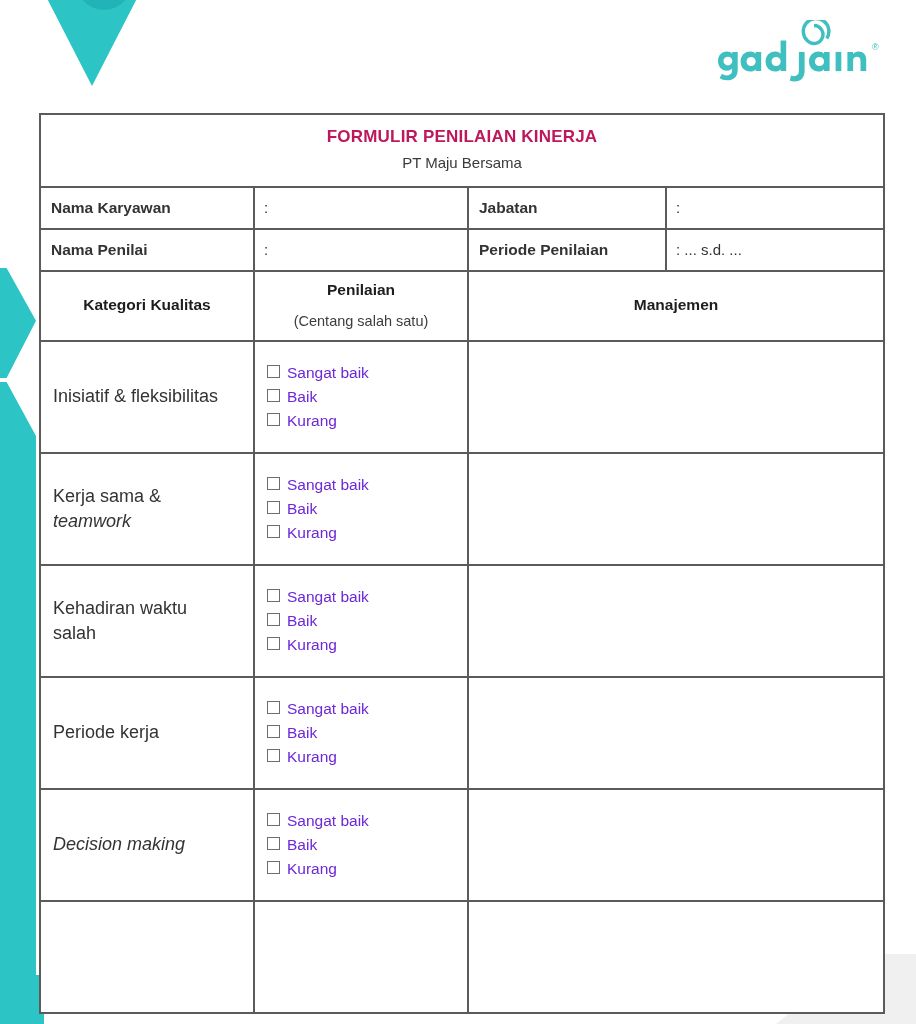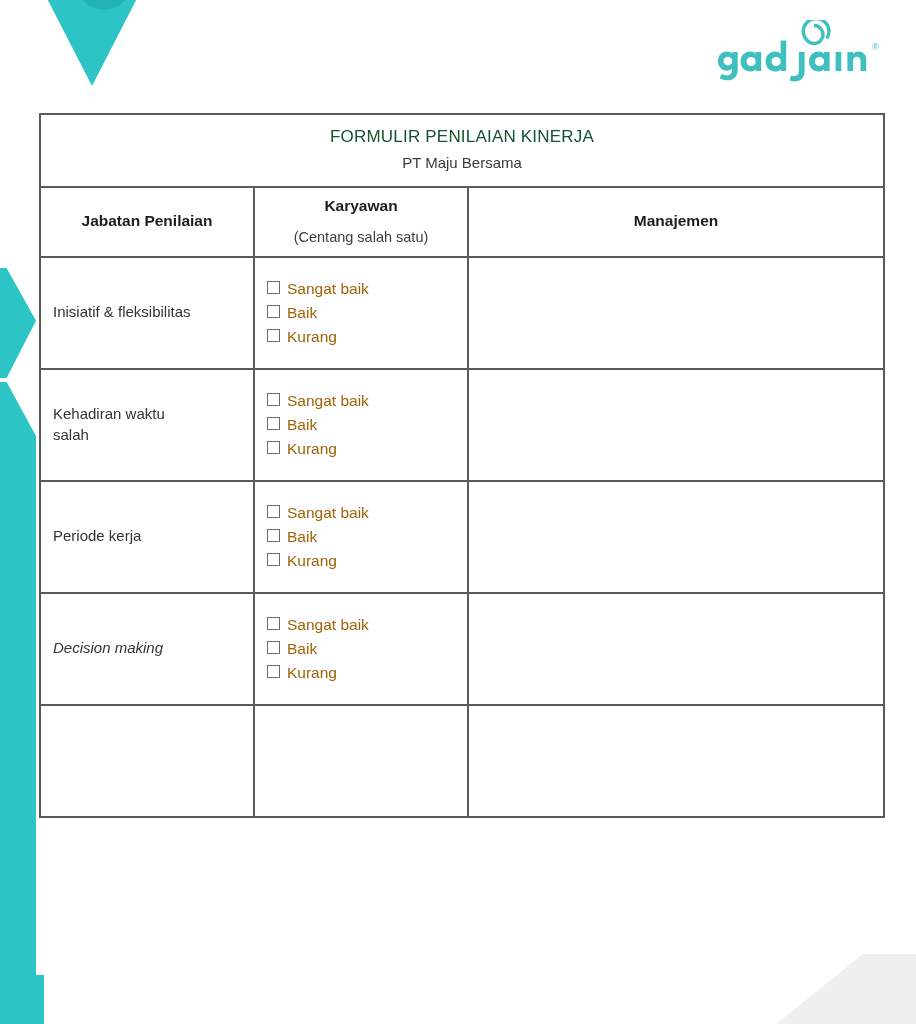--- a/index.html
+++ b/index.html
@@ -89,23 +89,23 @@
     color: #333333;
   }
 
   .title-cell {
     text-align: center;
     padding: 11px 4px 13px 4px !important;
     height: 38px;
   }
   .title-main {
     font-size: 17px;
-    font-weight: normal;
+    font-weight: bold;
     letter-spacing: 0.2px;
-    color: #14532d;
+    color: #be185d;
     line-height: 1.25;
   }
   .title-sub {
     font-size: 15px;
     color: #3a3a3a;
     line-height: 1.3;
     margin-top: 6px;
   }
 
   .id-row td { height: 40px; }
@@ -137,32 +137,32 @@
   .ch-sub {
     font-size: 14.5px;
     font-weight: normal;
     color: #3d3d3d;
     line-height: 1.25;
     margin-top: 13px;
   }
 
   .cat-cell {
     padding: 6px 8px 6px 12px !important;
-    font-size: 15px;
+    font-size: 18px;
     color: #3b3b3b;
     line-height: 1.38;
   }
   .cat-cell .ital { font-style: italic; }
 
   .opts-cell {
     padding: 9px 6px 9px 12px !important;
   }
   .opt {
     font-size: 15.5px;
-    color: #a16207;
+    color: #6d28d9;
     line-height: 1.52;
     white-space: pre;
   }
   .opt .box {
     display: inline-block;
     width: 11px;
     height: 11px;
     border: 1.5px solid #6d6d6d;
     margin-right: 7px;
     vertical-align: 0px;
@@ -209,48 +209,72 @@
     </colgroup>
     <tbody>
 
       <tr>
         <td colspan="4" class="title-cell">
           <div class="title-main">FORMULIR PENILAIAN KINERJA</div>
           <div class="title-sub">PT Maju Bersama</div>
         </td>
       </tr>
 
-
+      <tr class="id-row">
+        <td class="lbl">Nama Karyawan</td>
+        <td class="val">:</td>
+        <td class="lbl">Jabatan</td>
+        <td class="val">:</td>
+      </tr>
+
+      <tr class="id-row">
+        <td class="lbl">Nama Penilai</td>
+        <td class="val">:</td>
+        <td class="lbl">Periode Penilaian</td>
+        <td class="val val-muted">: ... s.d. ...</td>
+      </tr>
 
       <tr class="col-head">
         <td>
-          <div class="ch-main">Jabatan Penilaian</div>
+          <div class="ch-main">Kategori Kualitas</div>
         </td>
         <td>
-          <div class="ch-main">Karyawan</div>
+          <div class="ch-main">Penilaian</div>
           <div class="ch-sub">(Centang salah satu)</div>
         </td>
         <td colspan="2">
           <div class="ch-main">Manajemen</div>
         </td>
       </tr>
 
       <tr class="body-row">
         <td class="cat-cell">
           <span>Inisiatif &amp; fleksibilitas</span>
         </td>
         <td class="opts-cell">
           <div class="opt"><span class="box"></span><span>Sangat baik</span></div>
           <div class="opt"><span class="box"></span><span>Baik</span></div>
           <div class="opt"><span class="box"></span><span>Kurang</span></div>
         </td>
         <td class="comment-cell" colspan="2"></td>
       </tr>
 
 
+      <tr class="body-row">
+        <td class="cat-cell">
+          <span>Kerja sama &amp;</span><br>
+          <span class="ital">teamwork</span>
+        </td>
+        <td class="opts-cell">
+          <div class="opt"><span class="box"></span><span>Sangat baik</span></div>
+          <div class="opt"><span class="box"></span><span>Baik</span></div>
+          <div class="opt"><span class="box"></span><span>Kurang</span></div>
+        </td>
+        <td class="comment-cell" colspan="2"></td>
+      </tr>
 
       <tr class="body-row">
         <td class="cat-cell">
           <span>Kehadiran waktu</span><br>
           <span>salah</span>
         </td>
         <td class="opts-cell">
           <div class="opt"><span class="box"></span><span>Sangat baik</span></div>
           <div class="opt"><span class="box"></span><span>Baik</span></div>
           <div class="opt"><span class="box"></span><span>Kurang</span></div>

